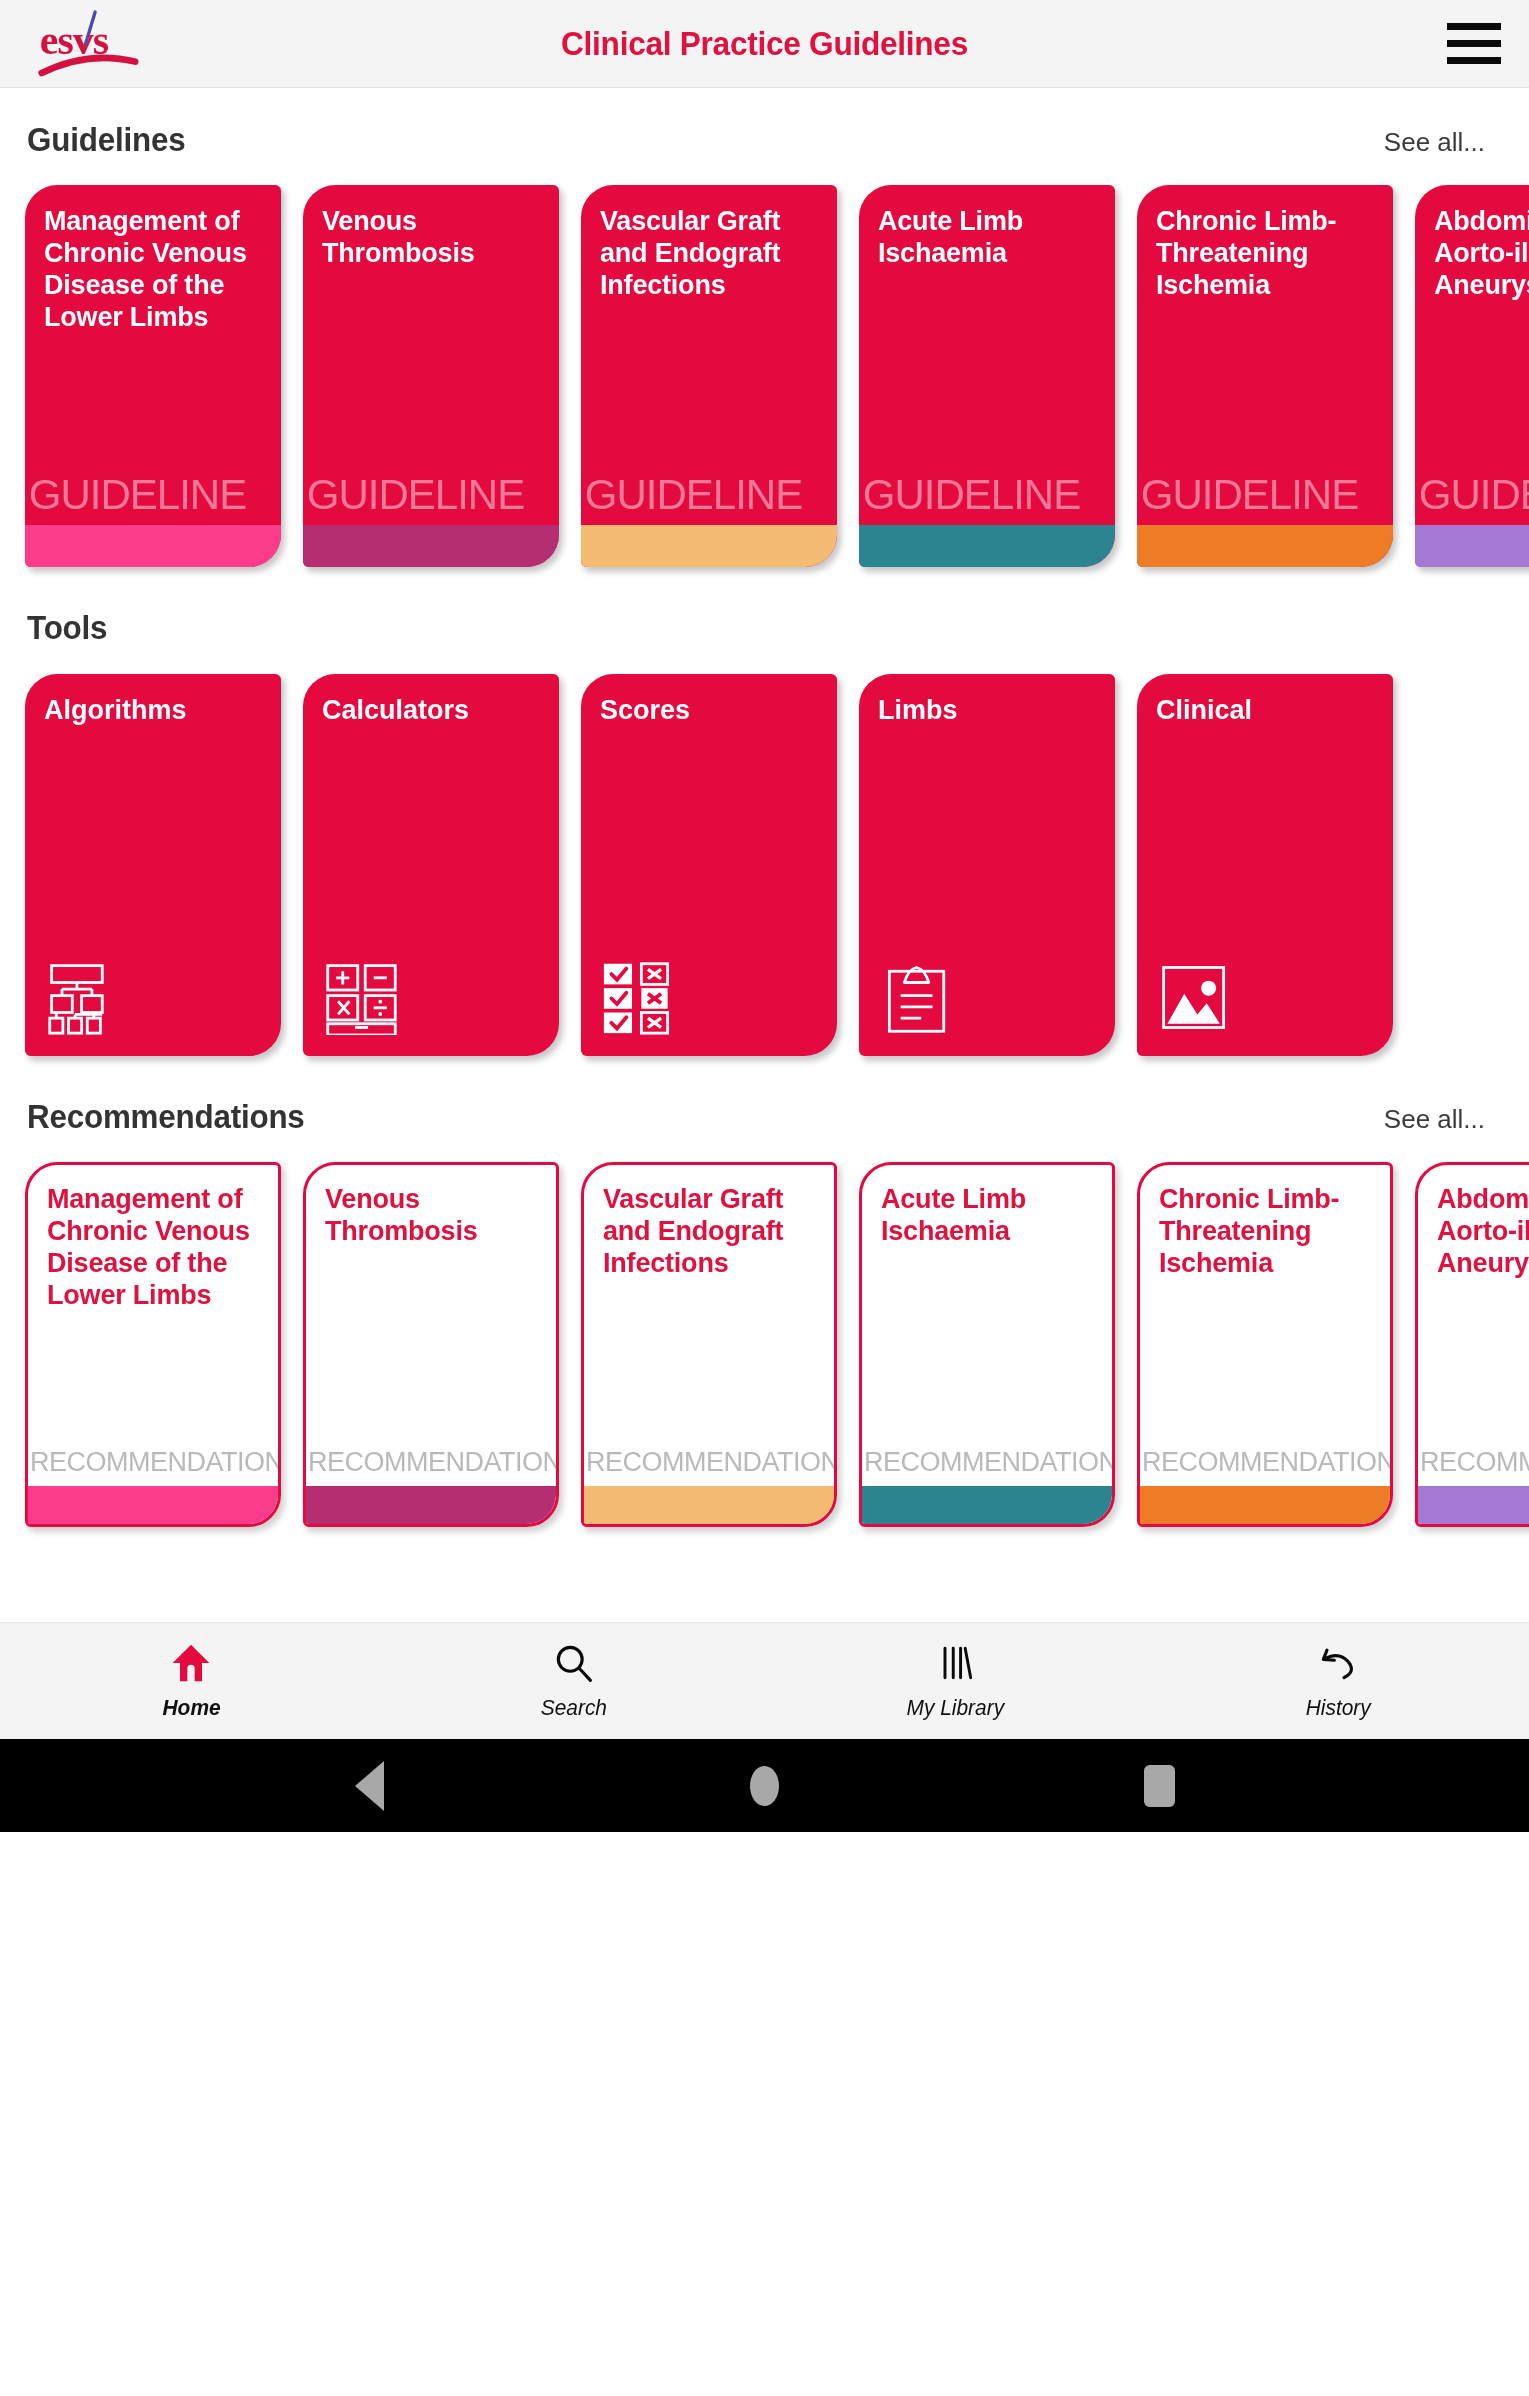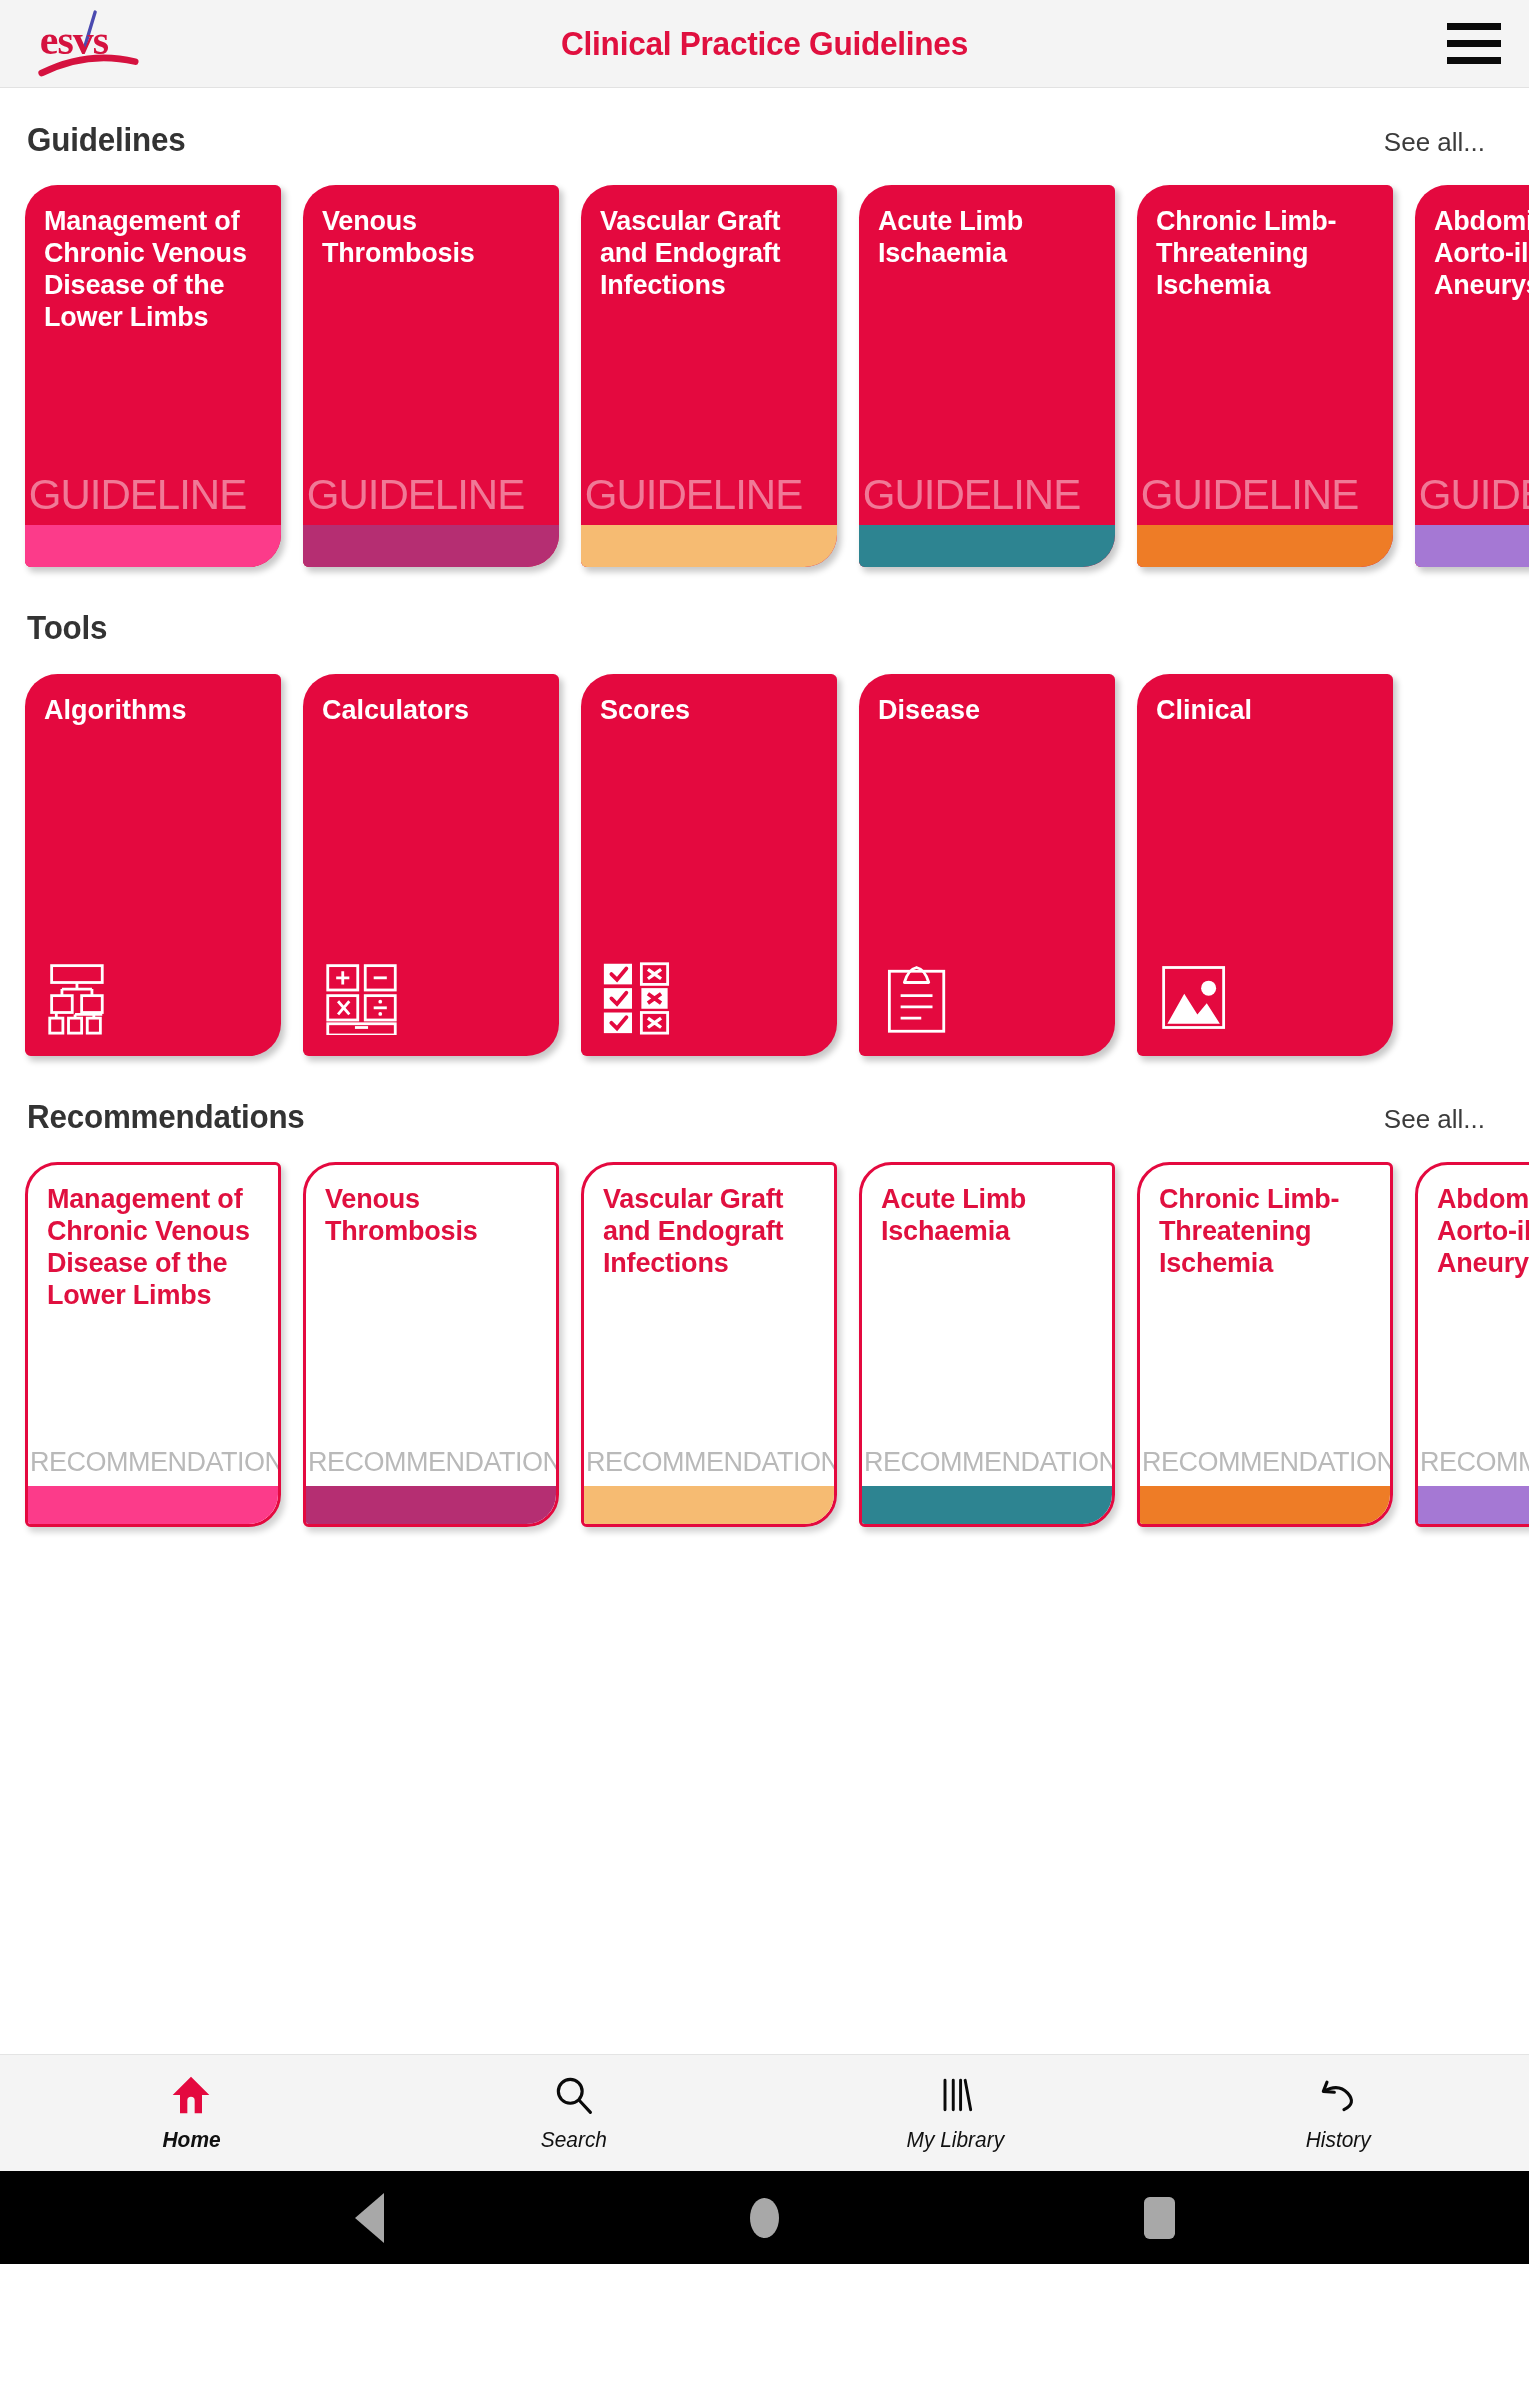--- a/index.html
+++ b/index.html
@@ -4,21 +4,21 @@
 <style>
   * { box-sizing: border-box; margin: 0; padding: 0; }
   html, body {
     width: 1529px; height: 2396px;
     background: #ffffff;
     font-family: "Liberation Sans", sans-serif;
     overflow: hidden;
   }
   .phone {
     position: relative;
-    width: 1529px; height: 2264px;
+    width: 1529px; height: 1832px;
     background: #4d7c0f;
     display: flex; flex-direction: column;
   }
 
   
   .appbar {
     position: relative;
     height: 88px;
     flex: 0 0 88px;
     background: #f4f4f4;
@@ -351,21 +351,21 @@
               <rect x="42" y="30" width="28" height="22" fill="#ffffff"></rect>
               <path d="M49 36 l14 10 M63 36 l-14 10" stroke="#e4093f" stroke-width="4"></path>
               <rect x="2" y="56" width="30" height="22" fill="#ffffff"></rect>
               <path d="M10 67 l6 6 l10 -12" stroke="#e4093f" stroke-width="4" fill="none" stroke-linecap="round"></path>
               <rect x="42" y="56" width="28" height="22" stroke="#ffffff" stroke-width="3" fill="none"></rect>
               <path d="M49 62 l14 10 M63 62 l-14 10" stroke="#ffffff" stroke-width="3.5"></path>
             </svg>
           </div>
         </div>
         <div class="t-card">
-          <div class="title">Disease</div>
+          <div class="title">Limbs</div>
           <div class="t-icon">
             <svg viewBox="0 0 80 80">
               <rect x="10" y="12" width="58" height="64" stroke="#ffffff" stroke-width="3" fill="none"></rect>
               <path d="M26 24 q4 -14 13 -16 q9 2 13 16 z" stroke="#ffffff" stroke-width="3" fill="none" stroke-linejoin="round"></path>
               <path d="M22 38 H56 M22 50 H56 M22 62 H44" stroke="#ffffff" stroke-width="3" fill="none"></path>
             </svg>
           </div>
         </div>
         <div class="t-card">
           <div class="title">Clinical</div>

